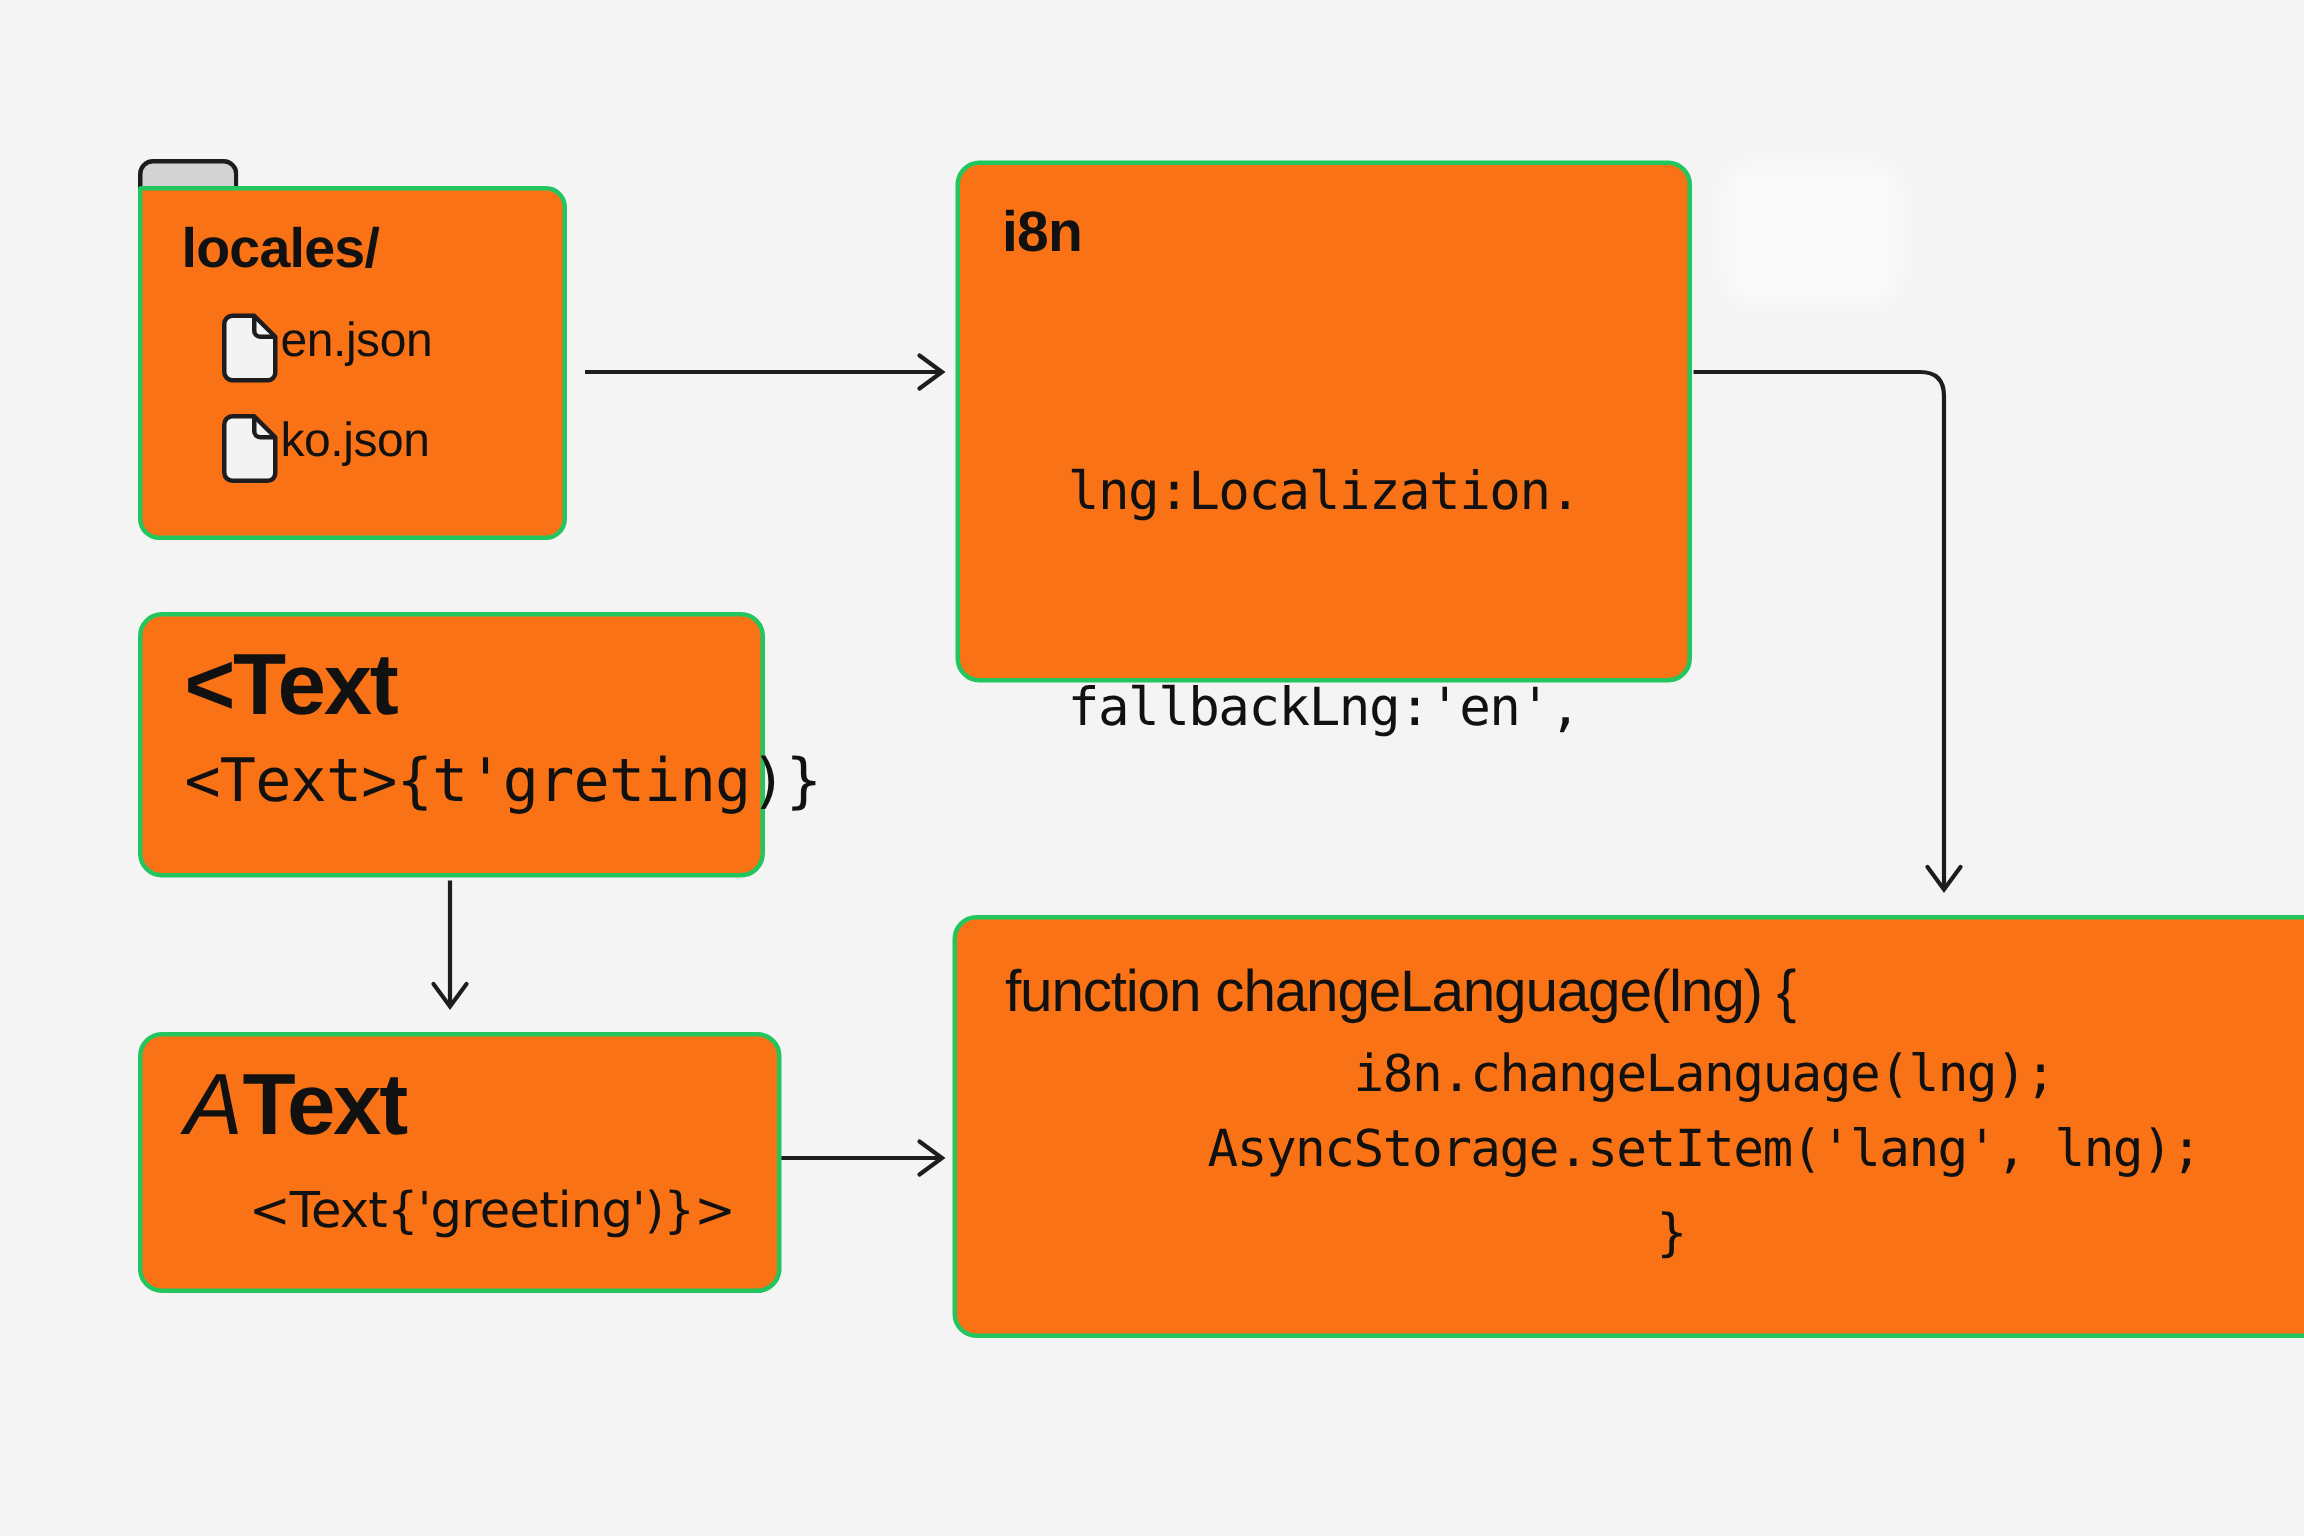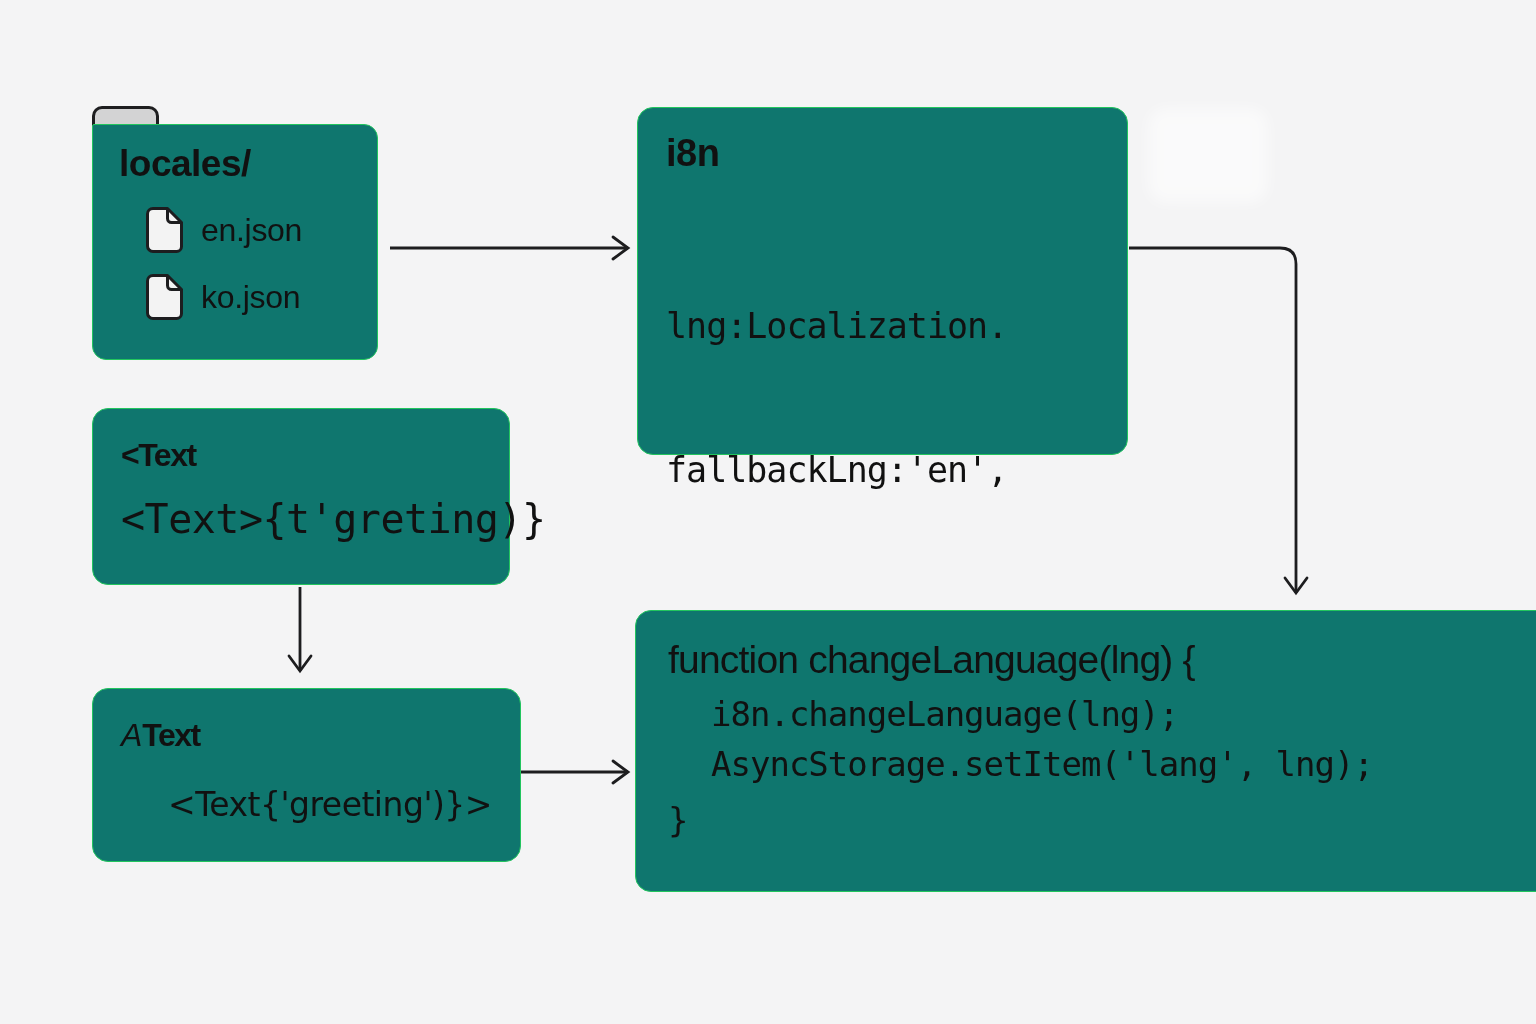--- a/index.html
+++ b/index.html
@@ -7,61 +7,61 @@
     width:1536px;height:1024px;overflow:hidden;
     background:#f4f4f5;
     font-family:"Liberation Sans",sans-serif;
     color:#111;
   }
   .canvas{position:relative;width:1536px;height:1024px;}
 
   
   .box{
     position:absolute;
-    background:#0f766e;
-    border:1px solid #22c55e;
+    background:#f97316;
+    border:3px solid #22c55e;
     border-radius:16px;
     box-sizing:border-box;
   }
 
   
   .folder-tab{
     position:absolute;left:92px;top:106px;width:67px;height:26px;
     background:#d3d3d4;border:3px solid #1d1d1f;border-bottom:none;
     border-radius:10px 10px 0 0;box-sizing:border-box;
   }
   .folder-body{
     left:92px;top:124px;width:286px;height:236px;
     border-radius:2px 14px 14px 14px;
     padding:16px 22px 14px 26px;
   }
   .folder-title{
     font-size:37px;font-weight:600;letter-spacing:-0.5px;line-height:46px;
   }
   .file-row{
-    display:flex;align-items:center;gap:17px;
+    display:flex;gap:1px;
     margin-left:25px;margin-top:19px;height:48px;
   }
   .file-icon{width:40px;height:48px;flex:0 0 auto;}
   .file-name{font-size:32px;font-weight:400;letter-spacing:-0.3px;}
 
   
   .i8n-box{left:637px;top:107px;width:491px;height:348px;padding:22px 28px;}
   .node-title{font-size:38px;font-weight:700;letter-spacing:-0.5px;line-height:46px;}
   .code{white-space:pre;}
-  .mono{font-family:"DejaVu Sans Mono",monospace;}
+  .mono{font-family:"DejaVu Sans Mono",monospace;text-align:center;}
   .dsans{font-family:"DejaVu Sans",sans-serif;text-align:right;}
   .i8n-config{margin-top:30px;font-size:35px;line-height:48px;letter-spacing:-1px;}
   .i8n-res{margin-top:14px;font-size:33px;line-height:48px;letter-spacing:0;}
   .indent{padding-left:40px;}
 
   
   .text-box{left:92px;top:408px;width:418px;height:177px;padding:20px 28px;}
   .atext-box{left:92px;top:688px;width:429px;height:174px;padding:20px 28px;}
-  .comp-title{font-size:32px;font-weight:700;letter-spacing:-1.5px;line-height:52px;}
+  .comp-title{font-size:58px;font-weight:700;letter-spacing:-1.5px;line-height:52px;}
   .comp-title .a-ital{font-style:italic;font-weight:400;letter-spacing:0;}
   .comp-code-mono{margin-top:18px;font-size:40px;line-height:40px;letter-spacing:-0.5px;}
   .comp-code-sans{margin-top:24px;font-size:33px;line-height:40px;letter-spacing:-0.5px;}
 
   
   .fn-box{left:635px;top:610px;width:959px;height:282px;padding:25px 32px;}
   .fn-title{font-size:39px;font-weight:500;letter-spacing:-0.8px;line-height:48px;}
   .fn-line{font-size:34px;line-height:40px;letter-spacing:-1px;padding-left:43px;margin-top:10px;}
   .fn-close{font-size:34px;line-height:40px;padding-left:0;margin-top:16px;}
 

